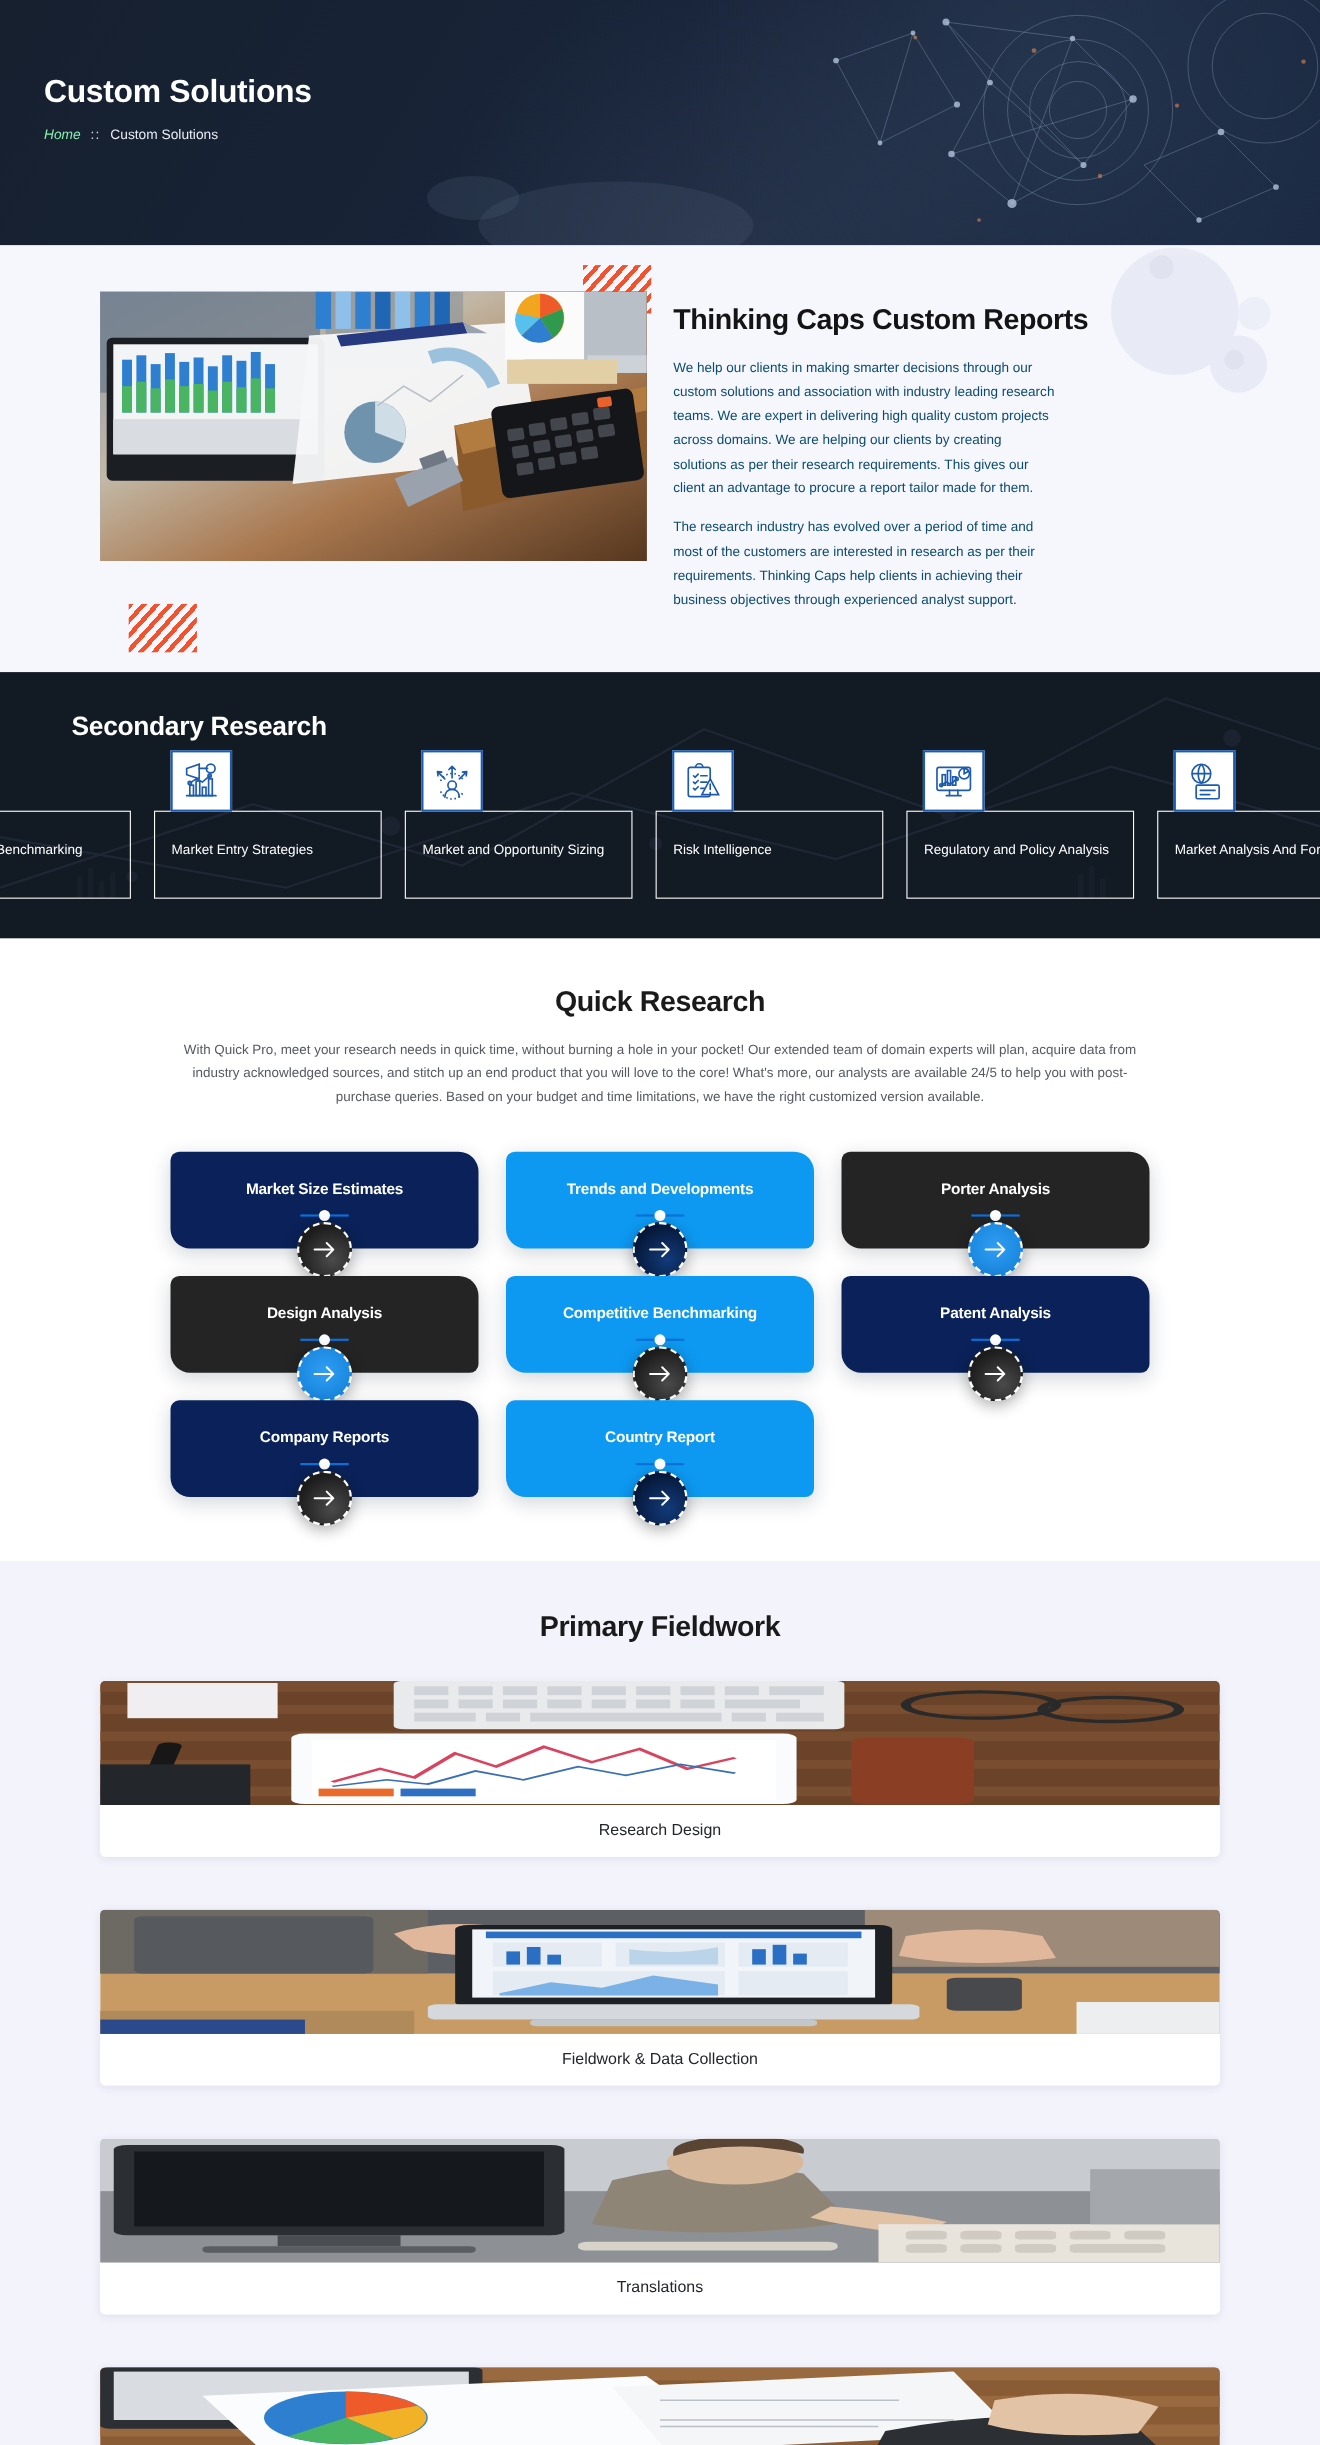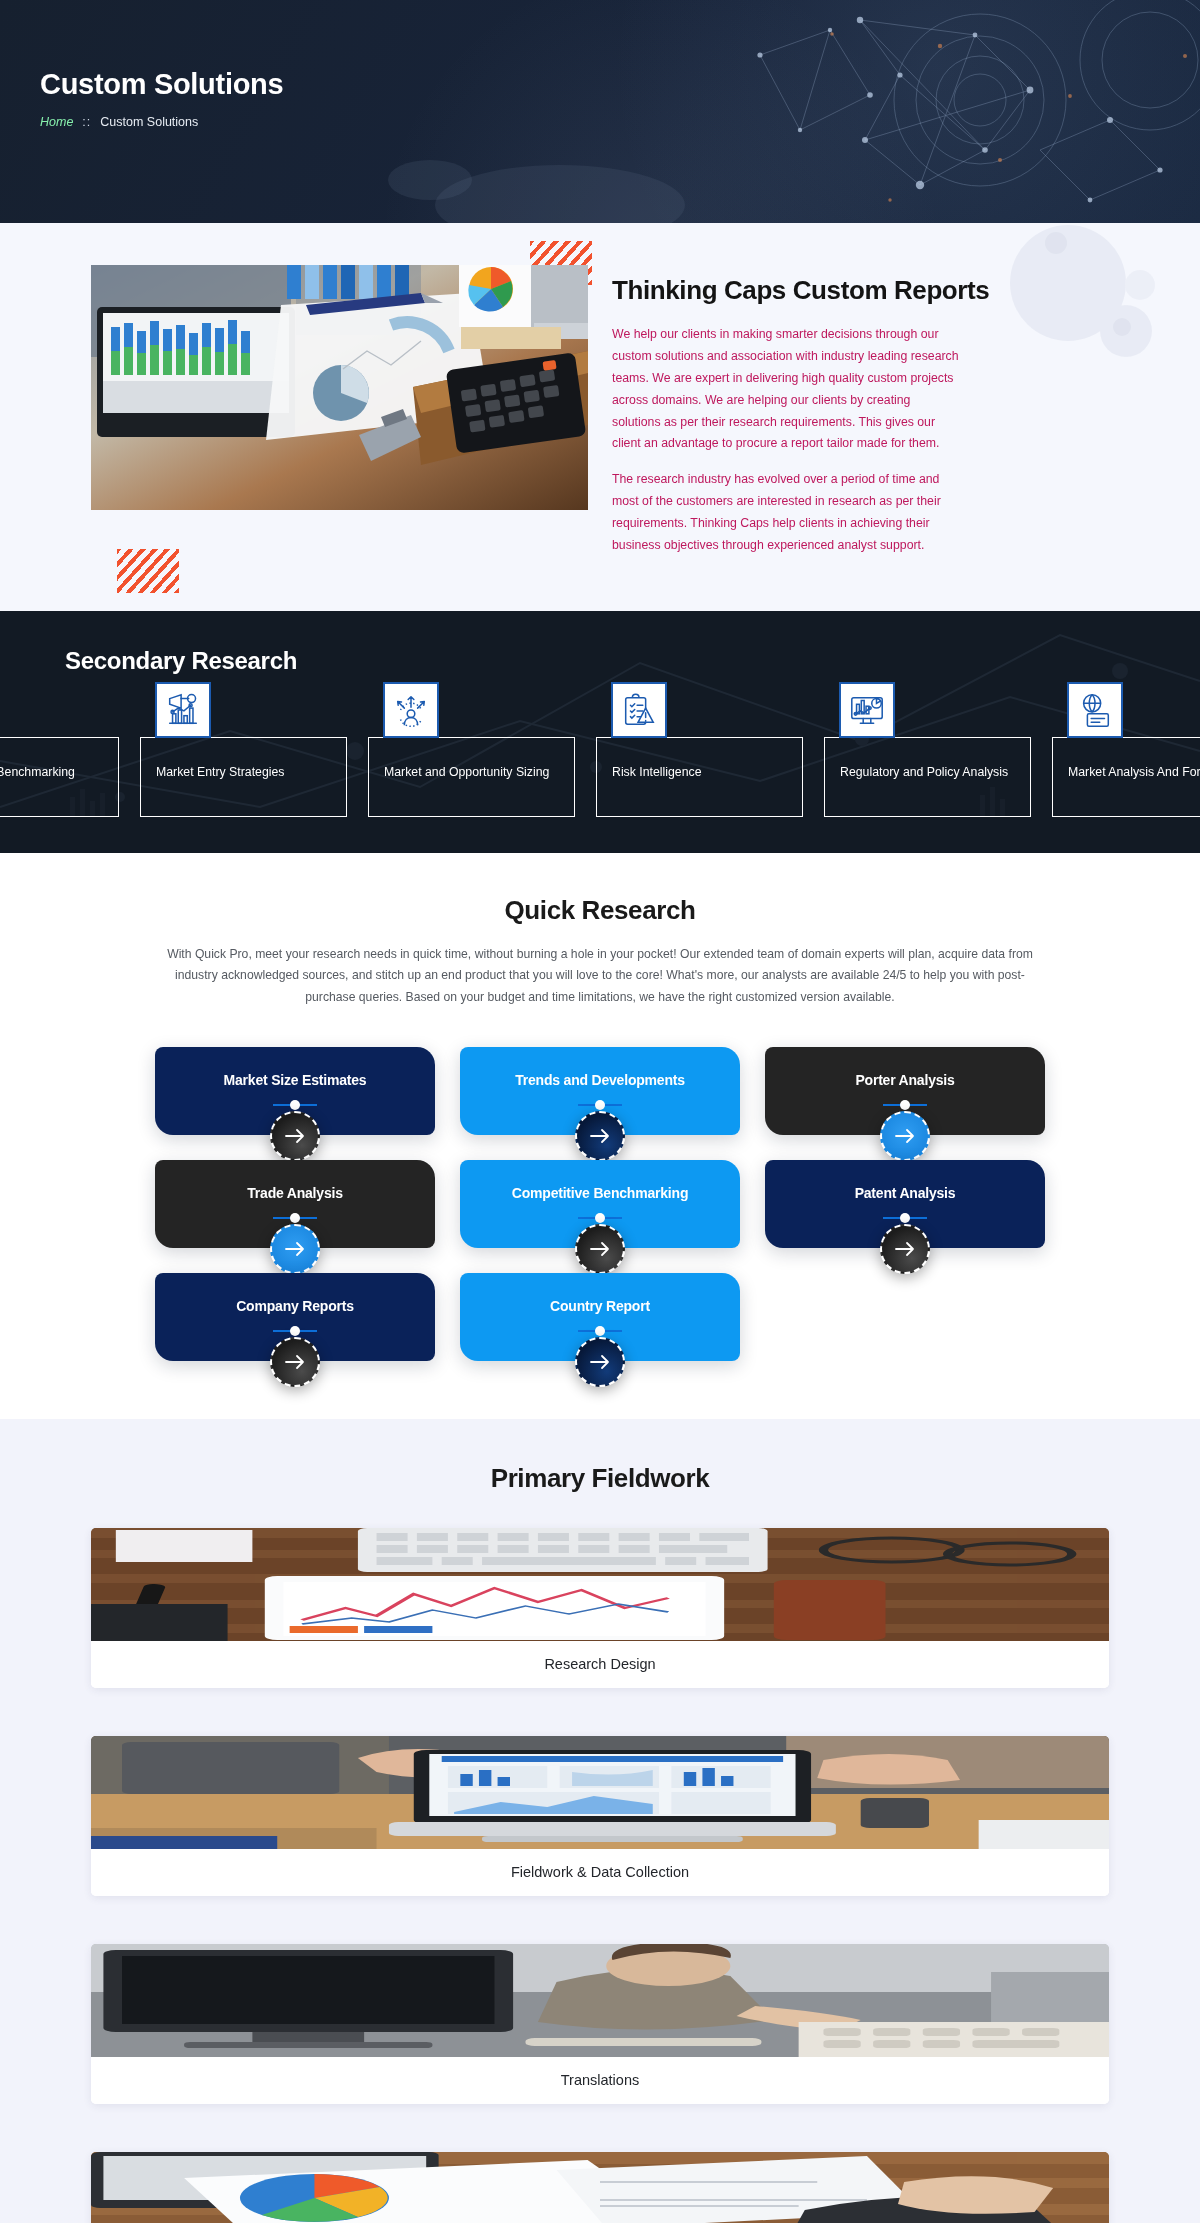--- a/index.html
+++ b/index.html
@@ -78,21 +78,21 @@
       -48deg, #f2522e 0 4px, transparent 4px 9px);
   }
   .stripe.top { right: -4px; top: -24px; }
   .stripe.bot { left: 26px; bottom: -22px; }
   .report-text { padding-top: 10px; }
   .report-h2 {
     font-size: 26px; color: #141414; font-weight: bold;
     letter-spacing: -.4px; margin-bottom: 18px;
   }
   .report-p {
-    font-size: 12.3px; line-height: 1.78; color: #be185d;
+    font-size: 12.3px; line-height: 1.78; color: #0c4a6e;
     margin-bottom: 14px; max-width: 348px;
   }
 
   
   .secondary {
     position: relative;
     background: #121a24;
     padding: 36px 0 36px;
     overflow: hidden;
   }
@@ -537,21 +537,21 @@
       <div class="q-label">Porter Analysis</div>
       <div class="q-divider"></div>
       <div class="q-arrow blue">
         <svg viewBox="0 0 22 16" fill="none" stroke="#fff" stroke-width="1.8" stroke-linecap="round" stroke-linejoin="round">
             <path d="M2 8h17M13 2l6 6-6 6"></path>
           </svg>
       </div>
     </div>
 
     <div class="q-card black">
-      <div class="q-label">Trade Analysis</div>
+      <div class="q-label">Design Analysis</div>
       <div class="q-divider"></div>
       <div class="q-arrow blue">
         <svg viewBox="0 0 22 16" fill="none" stroke="#fff" stroke-width="1.8" stroke-linecap="round" stroke-linejoin="round">
             <path d="M2 8h17M13 2l6 6-6 6"></path>
           </svg>
       </div>
     </div>
 
     <div class="q-card blue">
       <div class="q-label">Competitive Benchmarking</div>

